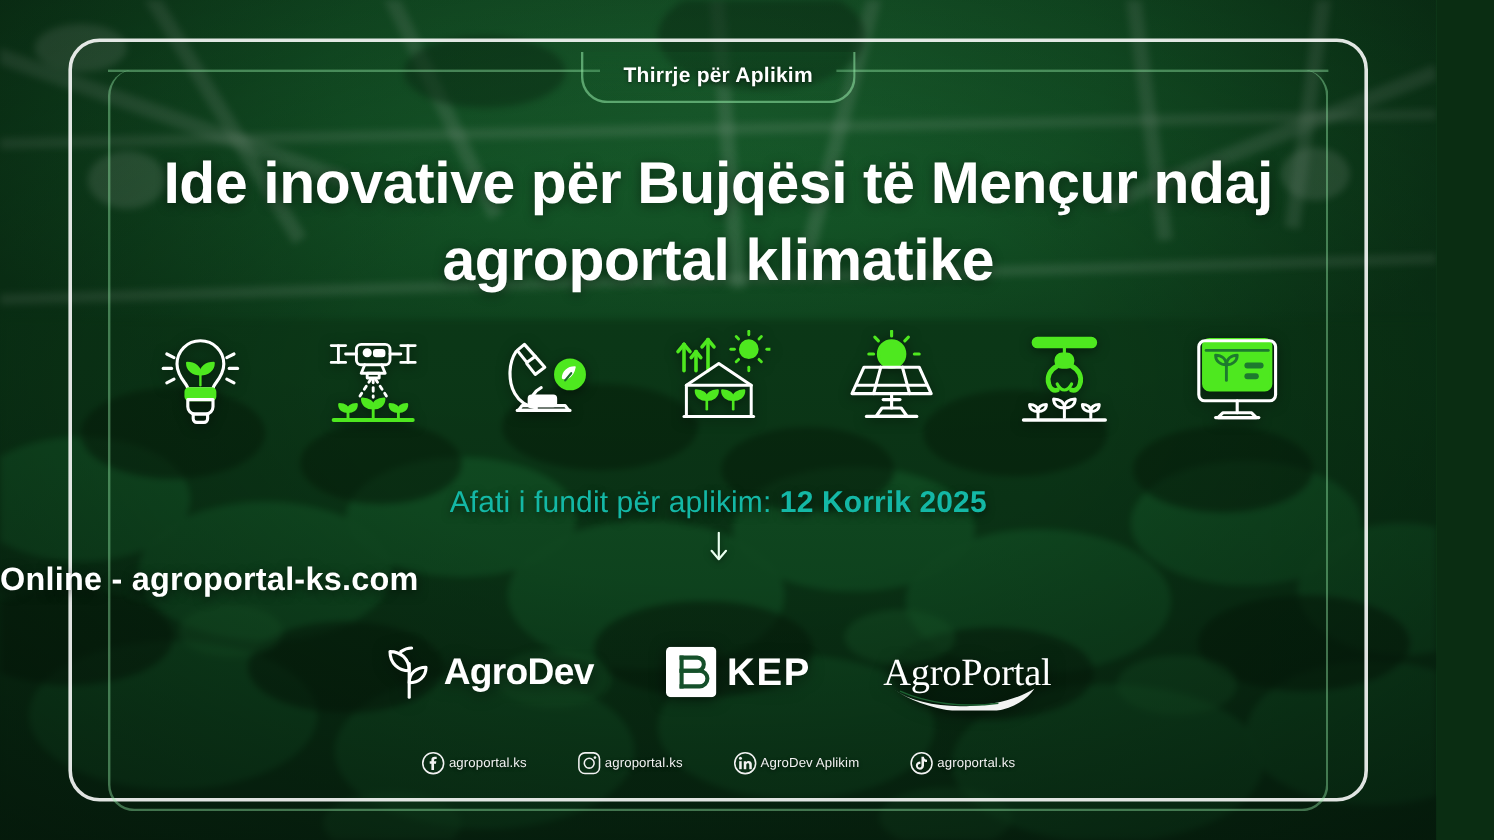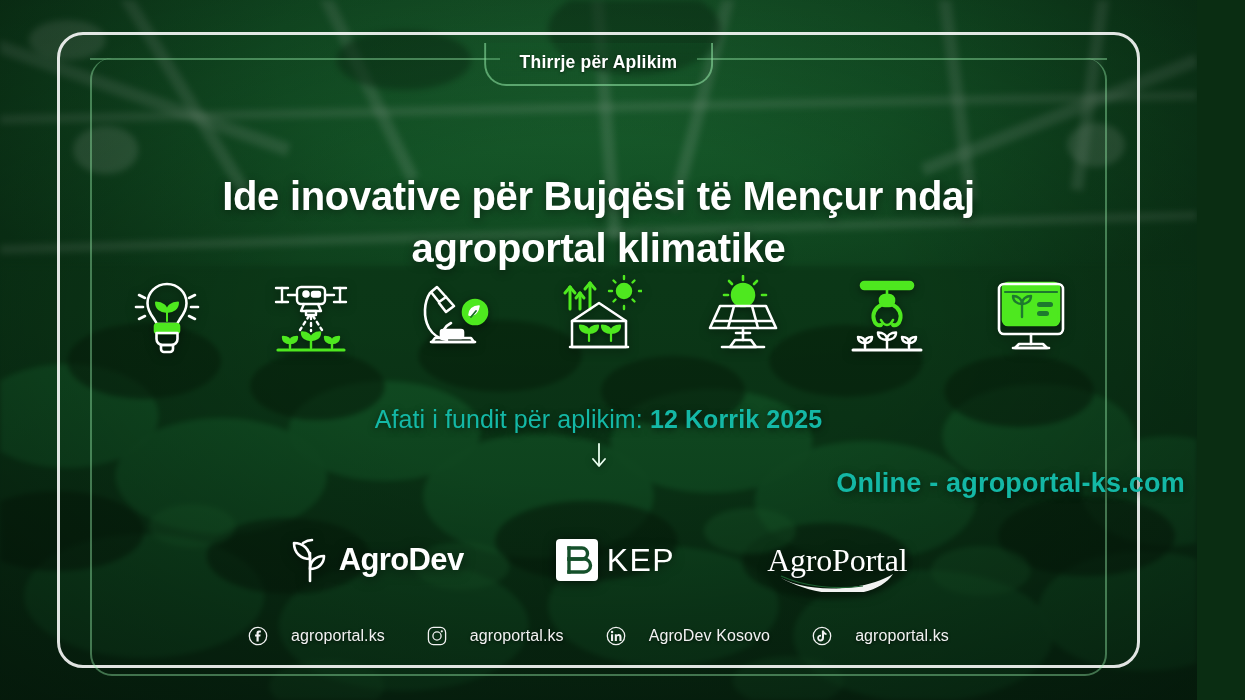--- a/index.html
+++ b/index.html
@@ -63,25 +63,24 @@
     color:#fff; font-size:17.5px; font-weight:bold; letter-spacing:.2px;
     white-space:nowrap;
     text-shadow:0 1px 3px rgba(0,0,0,.5);
     background:linear-gradient(180deg, rgba(20,90,42,.25), rgba(20,90,42,0));
   }
 
   
   .headline {
     position:absolute; left:0; right:0; top:122px;
     text-align:center; color:#fff;
-    font-size:40px; font-weight:bold; line-height:1.30;
+    font-size:49px; font-weight:bold; line-height:1.30;
     letter-spacing:-.3px;
     text-shadow:0 2px 10px rgba(0,0,0,.45);
     padding:0 90px;
-    margin-top:48px;
   }
   .headline .l2 { display:block; }
 
   
   .icon-row {
     position:absolute; left:0; right:0; top:272px;
     display:flex; justify-content:center; align-items:center; gap:52px;
   }
   .icon-cell { width:92px; height:86px; display:flex; align-items:center; justify-content:center; }
   .icon-cell svg { display:block; filter:drop-shadow(0 2px 5px rgba(0,0,0,.5)); }
@@ -94,49 +93,49 @@
   }
   .deadline b { font-weight:bold; }
 
   .arrow {
     position:absolute; left:0; right:0; top:443px;
     text-align:center; line-height:0;
   }
   .arrow svg { display:inline-block; filter:drop-shadow(0 1px 3px rgba(0,0,0,.5)); }
 
   .url {
-    position:absolute; left:0; right:12px; top:468px;
-    text-align:right; color:#14b8a6; font-size:27px; font-weight:bold;
+    position:absolute; left:0; right:0; top:468px;
+    text-align:left; color:#ffffff; font-size:27px; font-weight:bold;
     letter-spacing:.2px;
     text-shadow:0 2px 9px rgba(0,0,0,.6);
   }
 
   
   .logo-row {
     position:absolute; left:0; right:0; top:537px;
-    display:flex; justify-content:center; align-items:center; gap:92px;
+    display:flex; justify-content:center; align-items:center; gap:60px;
   }
   .logo { display:flex; align-items:center; gap:9px; color:#fff;
           filter:drop-shadow(0 2px 6px rgba(0,0,0,.55)); }
   .logo-agrodev-text { font-size:31px; font-weight:bold; letter-spacing:-.6px; }
-  .logo-kep-text { font-size:32px; font-weight:normal; letter-spacing:1.5px; }
+  .logo-kep-text { font-size:32px; font-weight:bold; letter-spacing:1.5px; }
   .logo-agroportal { position:relative; }
   .logo-agroportal-text {
     font-family:"Liberation Serif", serif;
     font-size:32px; font-weight:normal; letter-spacing:-.2px; color:#fff;
   }
   .logo-agroportal-leaf { position:absolute; left:6px; bottom:-13px; }
 
   
   .social-row {
     position:absolute; left:0; right:0; top:626px;
     display:flex; justify-content:center; align-items:center; gap:42px;
   }
-  .social { display:flex; align-items:center; gap:23px;
-            color:#f2f2f2; font-size:16px; letter-spacing:.1px;
+  .social { display:flex; align-items:center; gap:3px;
+            color:#f2f2f2; font-size:11px; letter-spacing:.1px;
             text-shadow:0 1px 3px rgba(0,0,0,.6); }
   .social svg { display:block; flex:none; }
 </style>
 </head>
 <body>
 
 <div id="poster">
 
   <div class="bg-base"></div>
 
@@ -459,21 +458,21 @@
       <span>agroportal.ks</span>
     </div>
 
     <div class="social">
       <svg width="20" height="20" viewBox="0 0 20 20" fill="none">
         <circle cx="10" cy="10" r="8.7" stroke="#f2f2f2" stroke-width="1.3"></circle>
         <rect x="5" y="8.3" width="2.1" height="6.7" fill="#f2f2f2"></rect>
         <circle cx="6.05" cy="5.9" r="1.25" fill="#f2f2f2"></circle>
         <path d="M8.8 15V8.3h2v.9c.4-.7 1.2-1.1 2.1-1.1 1.6 0 2.6 1 2.6 2.9V15h-2.1v-3.6c0-.9-.4-1.4-1.2-1.4s-1.3.5-1.3 1.5V15H8.8z" fill="#f2f2f2"></path>
       </svg>
-      <span>AgroDev Kosovo</span>
+      <span>AgroDev Aplikim</span>
     </div>
 
     <div class="social">
       <svg width="20" height="20" viewBox="0 0 20 20" fill="none">
         <circle cx="10" cy="10" r="8.7" stroke="#f2f2f2" stroke-width="1.3"></circle>
         <path d="M11.9 4.6c.2 1.5 1.1 2.5 2.6 2.6v1.9c-.9 0-1.8-.3-2.5-.8v3.6c0 2-1.5 3.5-3.4 3.5-1.9 0-3.4-1.5-3.4-3.4 0-2 1.7-3.6 3.8-3.3v2c-.2-.1-.4-.1-.6-.1-.8 0-1.5.7-1.5 1.5s.7 1.5 1.5 1.5 1.5-.6 1.5-1.5V4.6h2z" fill="#f2f2f2"></path>
       </svg>
       <span>agroportal.ks</span>
     </div>
 

